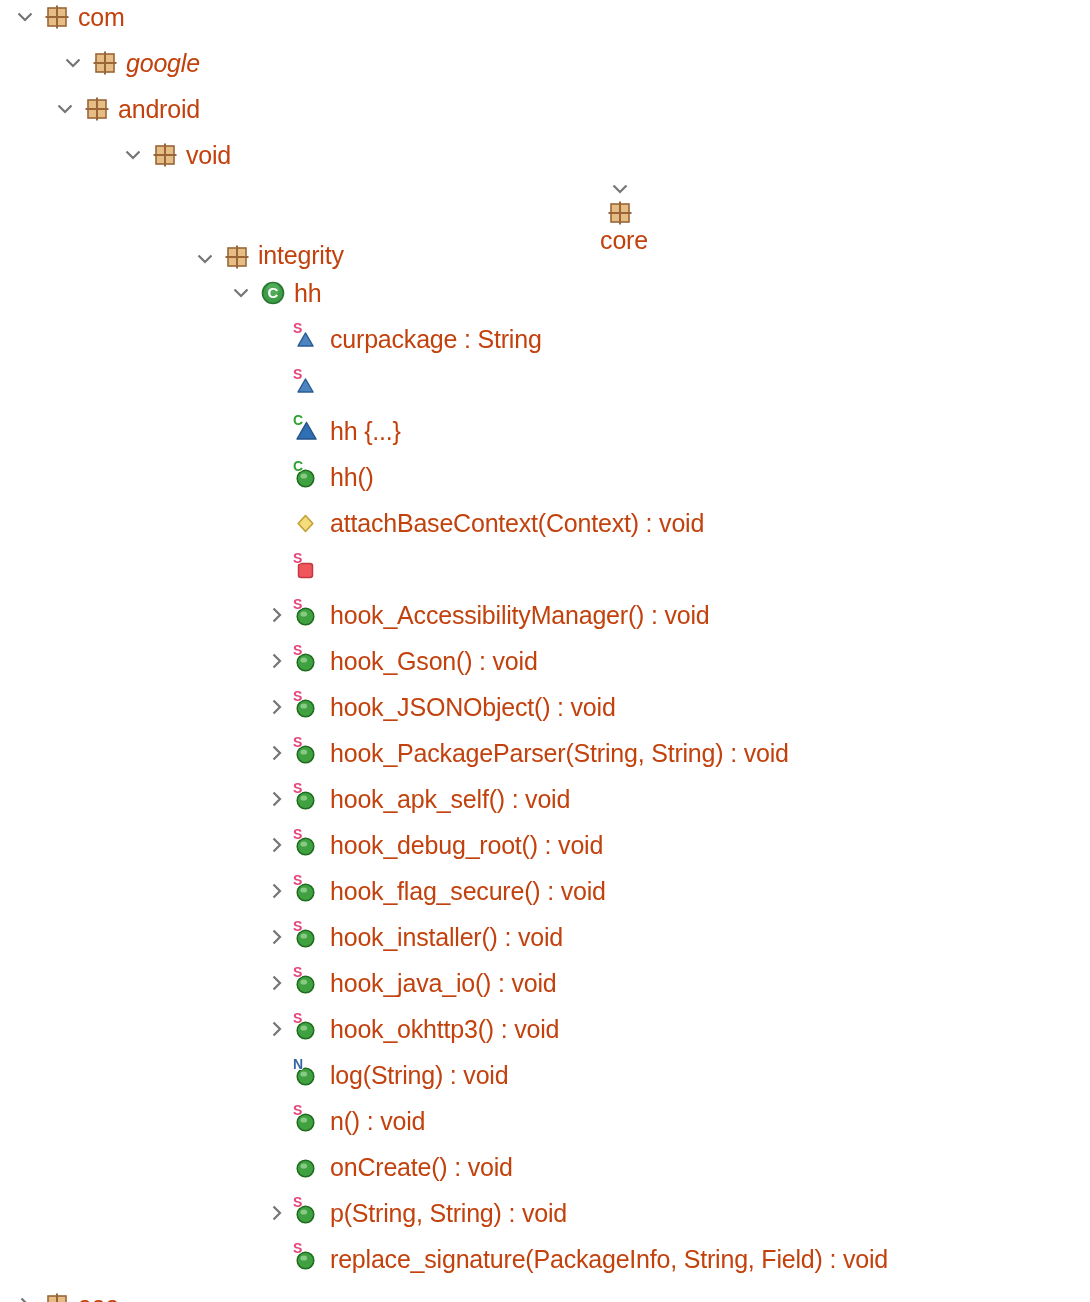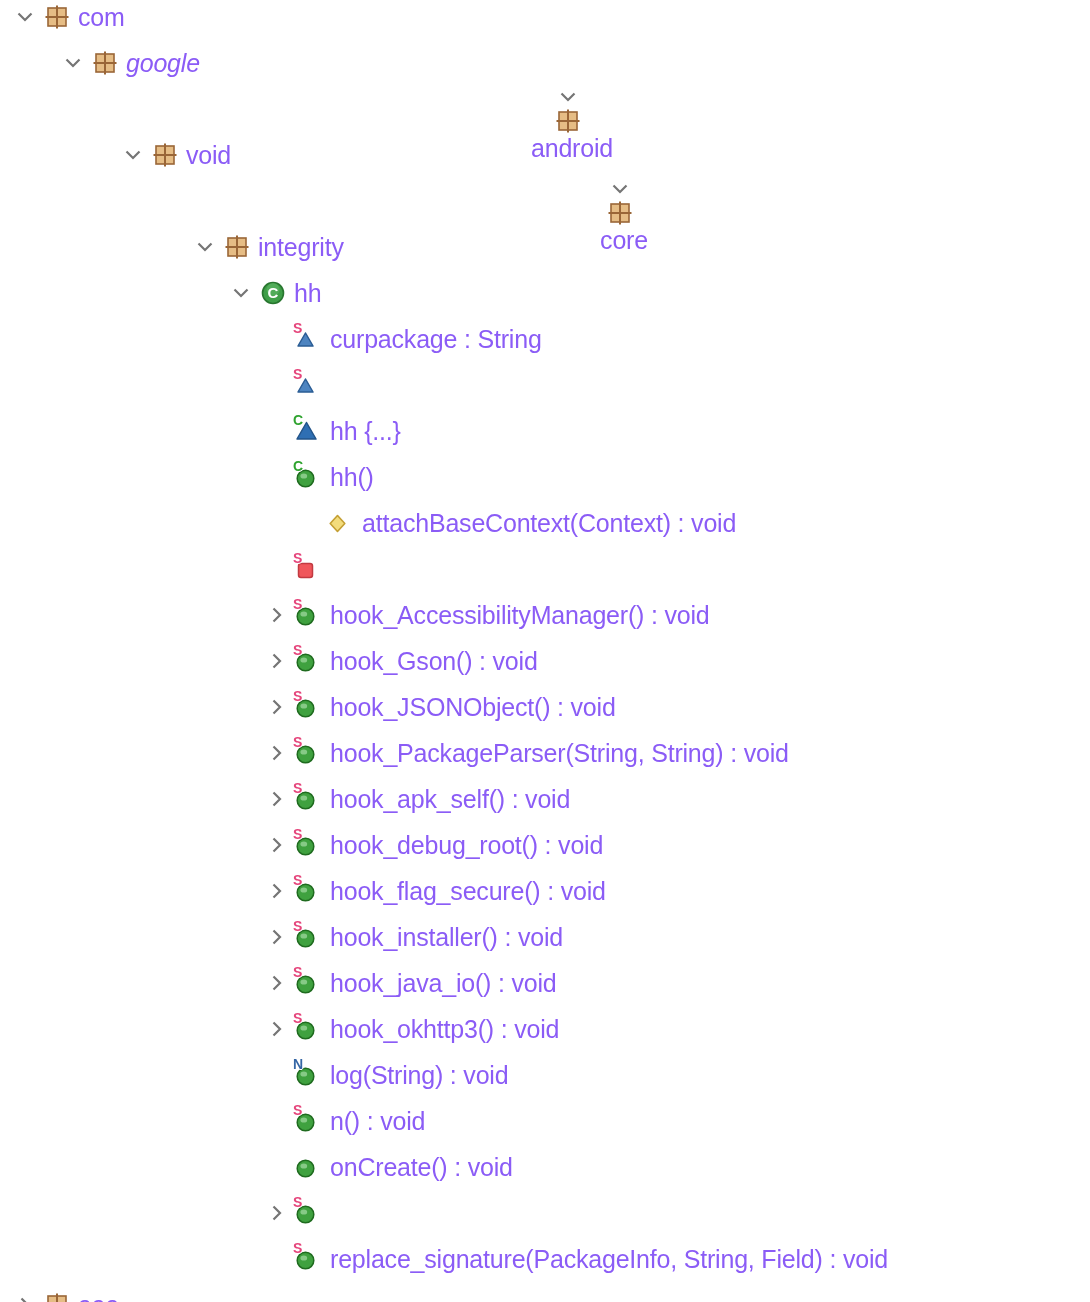--- a/index.html
+++ b/index.html
@@ -61,59 +61,59 @@
     align-items: center;
     justify-content: center;
     color: #ffffff;
     font-family: "Liberation Sans", sans-serif;
     font-weight: bold;
     font-size: 15px;
     z-index: 2;
   }
   .lbl {
     font-size: 25px;
-    color: #8b5cf6;
+    color: #c2410c;
     letter-spacing: -0.2px;
   }
 </style>
 </head>
 <body>
 
 <div class="tree" id="tree">
     <div class="row" style="padding-left: 14px;"><span class="exp"><svg width="22" height="22" viewBox="0 0 22 22">
           <path d="M4.5 7.5 L11 14 L17.5 7.5" fill="none" stroke="#757575" stroke-width="2.2"></path>
         </svg></span><span class="ico"><svg width="26" height="26" viewBox="0 0 26 26">
           <rect x="4" y="4" width="18" height="18" fill="#E6BD85" stroke="#9A6637" stroke-width="1.6"></rect>
           <path d="M13 1.5 V24.5 M1.5 13 H24.5" fill="none" stroke="#9A6637" stroke-width="2"></path>
         </svg></span><span class="lbl">com</span></div>
     <div class="row" style="padding-left: 62px; font-style: italic;"><span class="exp"><svg width="22" height="22" viewBox="0 0 22 22">
           <path d="M4.5 7.5 L11 14 L17.5 7.5" fill="none" stroke="#757575" stroke-width="2.2"></path>
         </svg></span><span class="ico"><svg width="26" height="26" viewBox="0 0 26 26">
           <rect x="4" y="4" width="18" height="18" fill="#E6BD85" stroke="#9A6637" stroke-width="1.6"></rect>
           <path d="M13 1.5 V24.5 M1.5 13 H24.5" fill="none" stroke="#9A6637" stroke-width="2"></path>
         </svg></span><span class="lbl">google</span></div>
-    <div class="row" style="padding-left: 54px; flex-direction: column;"><span class="exp"><svg width="22" height="22" viewBox="0 0 22 22">
+    <div class="row" style="padding-left: 54px;"><span class="exp"><svg width="22" height="22" viewBox="0 0 22 22">
           <path d="M4.5 7.5 L11 14 L17.5 7.5" fill="none" stroke="#757575" stroke-width="2.2"></path>
         </svg></span><span class="ico"><svg width="26" height="26" viewBox="0 0 26 26">
           <rect x="4" y="4" width="18" height="18" fill="#E6BD85" stroke="#9A6637" stroke-width="1.6"></rect>
           <path d="M13 1.5 V24.5 M1.5 13 H24.5" fill="none" stroke="#9A6637" stroke-width="2"></path>
         </svg></span><span class="lbl">android</span></div>
     <div class="row" style="padding-left: 122px;"><span class="exp"><svg width="22" height="22" viewBox="0 0 22 22">
           <path d="M4.5 7.5 L11 14 L17.5 7.5" fill="none" stroke="#757575" stroke-width="2.2"></path>
         </svg></span><span class="ico"><svg width="26" height="26" viewBox="0 0 26 26">
           <rect x="4" y="4" width="18" height="18" fill="#E6BD85" stroke="#9A6637" stroke-width="1.6"></rect>
           <path d="M13 1.5 V24.5 M1.5 13 H24.5" fill="none" stroke="#9A6637" stroke-width="2"></path>
         </svg></span><span class="lbl">void</span></div>
     <div class="row" style="padding-left: 158px; flex-direction: column;"><span class="exp"><svg width="22" height="22" viewBox="0 0 22 22">
           <path d="M4.5 7.5 L11 14 L17.5 7.5" fill="none" stroke="#757575" stroke-width="2.2"></path>
         </svg></span><span class="ico"><svg width="26" height="26" viewBox="0 0 26 26">
           <rect x="4" y="4" width="18" height="18" fill="#E6BD85" stroke="#9A6637" stroke-width="1.6"></rect>
           <path d="M13 1.5 V24.5 M1.5 13 H24.5" fill="none" stroke="#9A6637" stroke-width="2"></path>
         </svg></span><span class="lbl">core</span></div>
-    <div class="row" style="padding-left: 194px;"><span class="exp"><svg width="22" height="22" viewBox="0 0 22 22">
+    <div class="row" style="padding-left: 194px; align-items: flex-end;"><span class="exp"><svg width="22" height="22" viewBox="0 0 22 22">
           <path d="M4.5 7.5 L11 14 L17.5 7.5" fill="none" stroke="#757575" stroke-width="2.2"></path>
         </svg></span><span class="ico"><svg width="26" height="26" viewBox="0 0 26 26">
           <rect x="4" y="4" width="18" height="18" fill="#E6BD85" stroke="#9A6637" stroke-width="1.6"></rect>
           <path d="M13 1.5 V24.5 M1.5 13 H24.5" fill="none" stroke="#9A6637" stroke-width="2"></path>
         </svg></span><span class="lbl">integrity</span></div>
     <div class="row" style="padding-left: 230px;"><span class="exp"><svg width="22" height="22" viewBox="0 0 22 22">
           <path d="M4.5 7.5 L11 14 L17.5 7.5" fill="none" stroke="#757575" stroke-width="2.2"></path>
         </svg></span><span class="ico"><svg width="26" height="26" viewBox="0 0 26 26">
           <circle cx="13" cy="13" r="10.5" fill="#3E9E47" stroke="#28762F" stroke-width="1.6"></circle>
           <circle cx="13" cy="9.5" r="6.5" fill="#63B96C" opacity="0.5"></circle>
@@ -124,21 +124,21 @@
     <div class="row" style="padding-left: 266px;"><span class="exp"></span><span class="ico"><svg width="26" height="26" viewBox="0 0 26 26">
           <path d="M9.5 7 L17 20 L2 20 Z" fill="#4D84C0" stroke="#2A5C94" stroke-width="1.5" stroke-linejoin="round"></path>
         </svg><span class="badge badge-s">S</span></span></div>
     <div class="row" style="padding-left: 266px;"><span class="exp"></span><span class="ico"><svg width="26" height="26" viewBox="0 0 26 26">
           <path d="M10.5 4.5 L20 21 L1 21 Z" fill="#2F6FB3" stroke="#235489" stroke-width="1.5" stroke-linejoin="round"></path>
         </svg><span class="badge badge-c">C</span></span><span class="lbl">hh {...}</span></div>
     <div class="row" style="padding-left: 266px;"><span class="exp"></span><span class="ico"><svg width="26" height="26" viewBox="0 0 26 26">
           <circle cx="9.5" cy="14.5" r="8.3" fill="#3FA13F" stroke="#1F6B1F" stroke-width="1.5"></circle>
           <ellipse cx="7.8" cy="12" rx="3.4" ry="2.6" fill="#93D193" opacity="0.85"></ellipse>
         </svg><span class="badge badge-c">C</span></span><span class="lbl">hh()</span></div>
-    <div class="row" style="padding-left: 266px; margin-left: 32px;"><span class="exp"></span><span class="ico"><svg width="26" height="26" viewBox="0 0 26 26">
+    <div class="row" style="padding-left: 266px;"><span class="exp"></span><span class="ico"><svg width="26" height="26" viewBox="0 0 26 26">
           <path d="M9.5 5.5 L16.8 13.5 L9.5 21.5 L2.2 13.5 Z" fill="#F3DC7C" stroke="#C49F33" stroke-width="1.6" stroke-linejoin="round"></path>
         </svg></span><span class="lbl">attachBaseContext(Context) : void</span></div>
     <div class="row" style="padding-left: 266px;"><span class="exp"></span><span class="ico"><svg width="26" height="26" viewBox="0 0 26 26">
           <rect x="2.5" y="7.5" width="14" height="14" rx="2.5" fill="#F0565B" stroke="#C23A41" stroke-width="1.5"></rect>
         </svg><span class="badge badge-s">S</span></span></div>
     <div class="row" style="padding-left: 266px;"><span class="exp"><svg width="22" height="22" viewBox="0 0 22 22">
           <path d="M7.5 4.5 L14 11 L7.5 17.5" fill="none" stroke="#757575" stroke-width="2.2"></path>
         </svg></span><span class="ico"><svg width="26" height="26" viewBox="0 0 26 26">
           <circle cx="9.5" cy="14.5" r="8.3" fill="#3FA13F" stroke="#1F6B1F" stroke-width="1.5"></circle>
           <ellipse cx="7.8" cy="12" rx="3.4" ry="2.6" fill="#93D193" opacity="0.85"></ellipse>
@@ -207,21 +207,21 @@
         </svg><span class="badge badge-s">S</span></span><span class="lbl">n() : void</span></div>
     <div class="row" style="padding-left: 266px;"><span class="exp"></span><span class="ico"><svg width="26" height="26" viewBox="0 0 26 26">
           <circle cx="9.5" cy="14.5" r="8.3" fill="#3FA13F" stroke="#1F6B1F" stroke-width="1.5"></circle>
           <ellipse cx="7.8" cy="12" rx="3.4" ry="2.6" fill="#93D193" opacity="0.85"></ellipse>
         </svg></span><span class="lbl">onCreate() : void</span></div>
     <div class="row" style="padding-left: 266px;"><span class="exp"><svg width="22" height="22" viewBox="0 0 22 22">
           <path d="M7.5 4.5 L14 11 L7.5 17.5" fill="none" stroke="#757575" stroke-width="2.2"></path>
         </svg></span><span class="ico"><svg width="26" height="26" viewBox="0 0 26 26">
           <circle cx="9.5" cy="14.5" r="8.3" fill="#3FA13F" stroke="#1F6B1F" stroke-width="1.5"></circle>
           <ellipse cx="7.8" cy="12" rx="3.4" ry="2.6" fill="#93D193" opacity="0.85"></ellipse>
-        </svg><span class="badge badge-s">S</span></span></div>
+        </svg><span class="badge badge-s">S</span></span><span class="lbl">p(String, String) : void</span></div>
     <div class="row" style="padding-left: 266px;"><span class="exp"></span><span class="ico"><svg width="26" height="26" viewBox="0 0 26 26">
           <circle cx="9.5" cy="14.5" r="8.3" fill="#3FA13F" stroke="#1F6B1F" stroke-width="1.5"></circle>
           <ellipse cx="7.8" cy="12" rx="3.4" ry="2.6" fill="#93D193" opacity="0.85"></ellipse>
         </svg><span class="badge badge-s">S</span></span><span class="lbl">replace_signature(PackageInfo, String, Field) : void</span></div>
     <div class="row" style="padding-left: 14px;"><span class="exp"><svg width="22" height="22" viewBox="0 0 22 22">
           <path d="M7.5 4.5 L14 11 L7.5 17.5" fill="none" stroke="#757575" stroke-width="2.2"></path>
         </svg></span><span class="ico"><svg width="26" height="26" viewBox="0 0 26 26">
           <rect x="4" y="4" width="18" height="18" fill="#E6BD85" stroke="#9A6637" stroke-width="1.6"></rect>
           <path d="M13 1.5 V24.5 M1.5 13 H24.5" fill="none" stroke="#9A6637" stroke-width="2"></path>
         </svg></span><span class="lbl">aaa</span></div>

